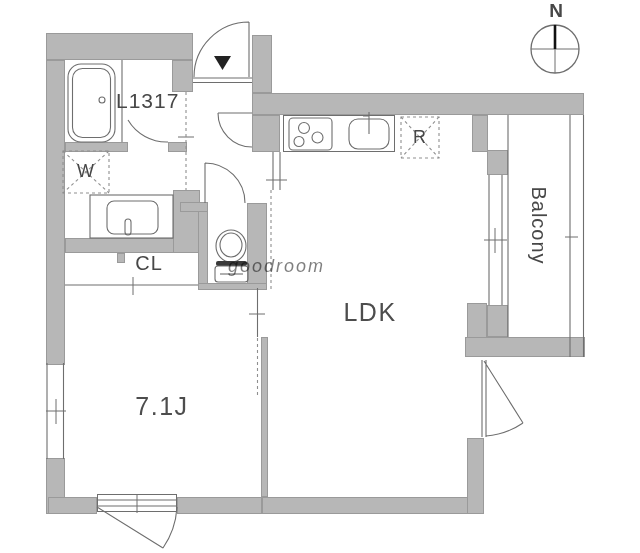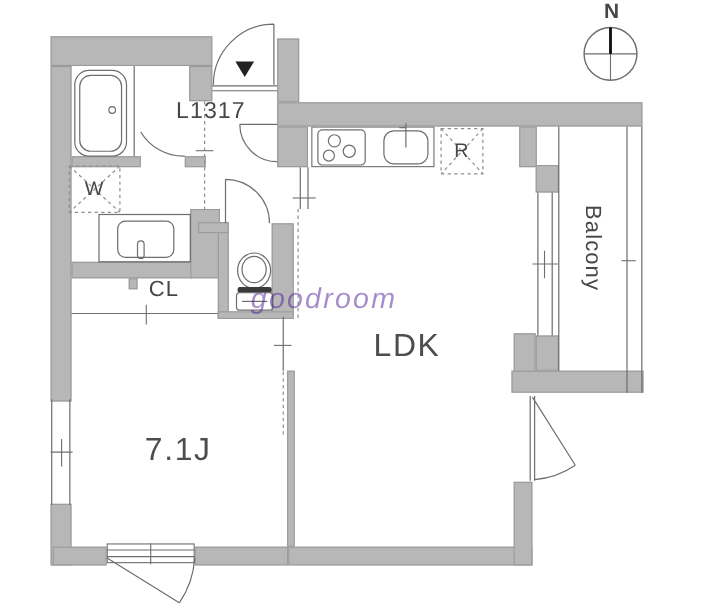--- a/index.html
+++ b/index.html
@@ -3,26 +3,26 @@
 <meta charset="utf-8">
 <style>
   html,body{margin:0;padding:0;background:#fff;}
   #stage{
     position:relative;width:640px;height:553px;background:#fff;overflow:hidden;
     font-family:"Liberation Sans",sans-serif;color:#474747;
   }
   .w{position:absolute;background:#b7b7b7;border:1px solid #9a9a9a;box-sizing:border-box;}
   .whitebox{position:absolute;background:#fff;border:1px solid #6e6e6e;box-sizing:border-box;}
   .lbl{position:absolute;text-align:center;color:#474747;letter-spacing:1px;white-space:nowrap;}
-  .small{font-size:21px;margin-left:44px;}
+  .small{font-size:21px;}
   .tiny{font-size:18px;}
-  .room{font-size:29px;letter-spacing:1.5px;color:#4d4d4d;line-height:1.25;}
+  .room{font-size:25px;letter-spacing:1.5px;color:#4d4d4d;line-height:1.25;}
   .vert{transform:rotate(90deg);transform-origin:center center;}
   svg{position:absolute;left:0;top:0;}
-  .wm{position:absolute;font-style:italic;font-size:26px;color:#4c1d95;opacity:.5;letter-spacing:2px;}
+  .wm{position:absolute;font-style:italic;font-size:18px;color:#000000;opacity:.5;letter-spacing:2px;}
 </style>
 </head>
 <body>
 
 <div id="stage">
 
   <div class="w" style="left:46px;top:33px;width:147px;height:27px"></div>
   <div class="w" style="left:46px;top:60px;width:19px;height:305px"></div>
   <div class="w" style="left:46px;top:458px;width:19px;height:56px"></div>
   <div class="w" style="left:48px;top:497px;width:49px;height:17px"></div>

